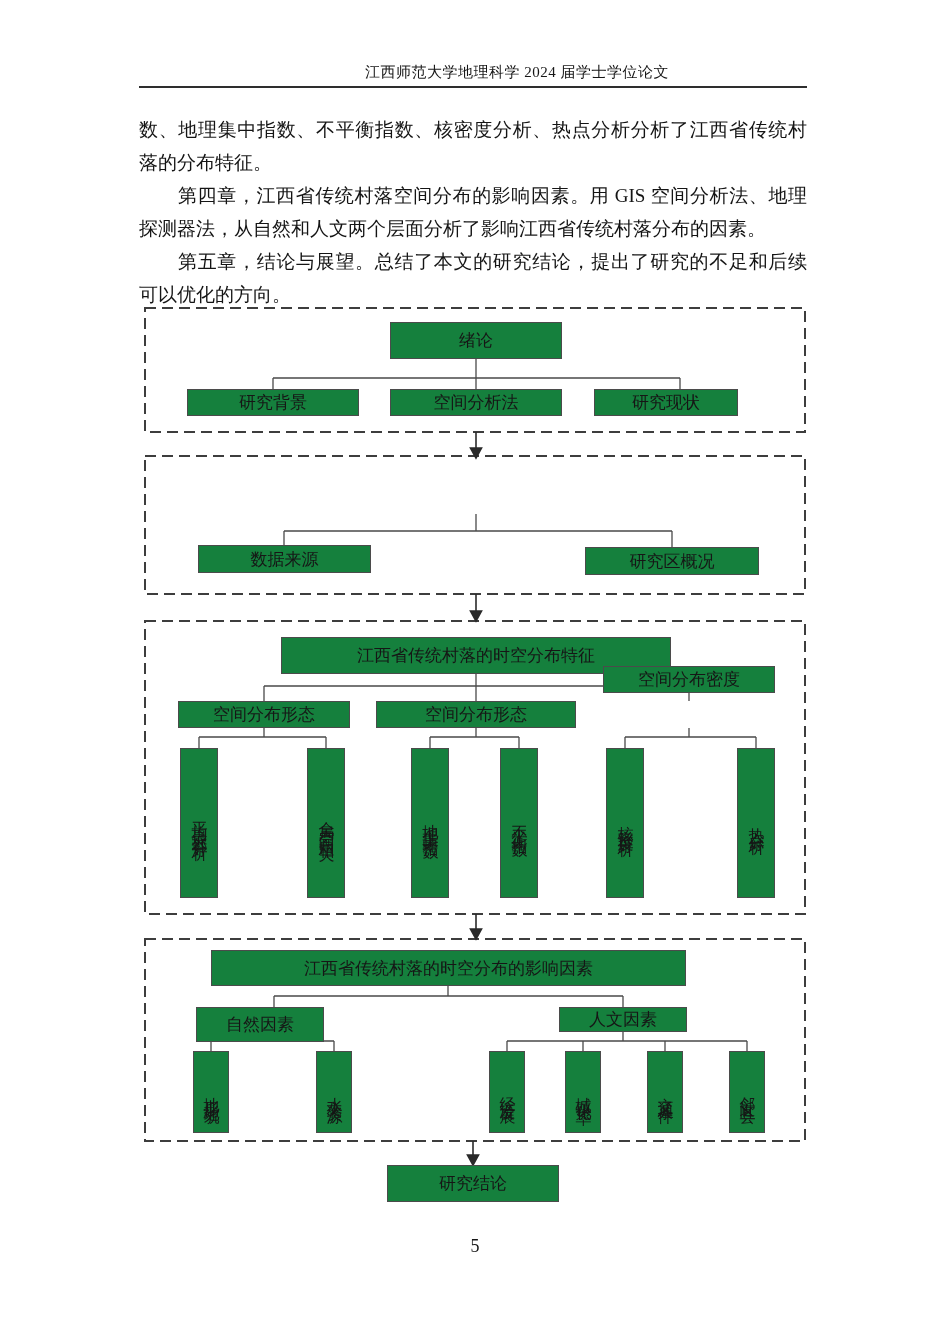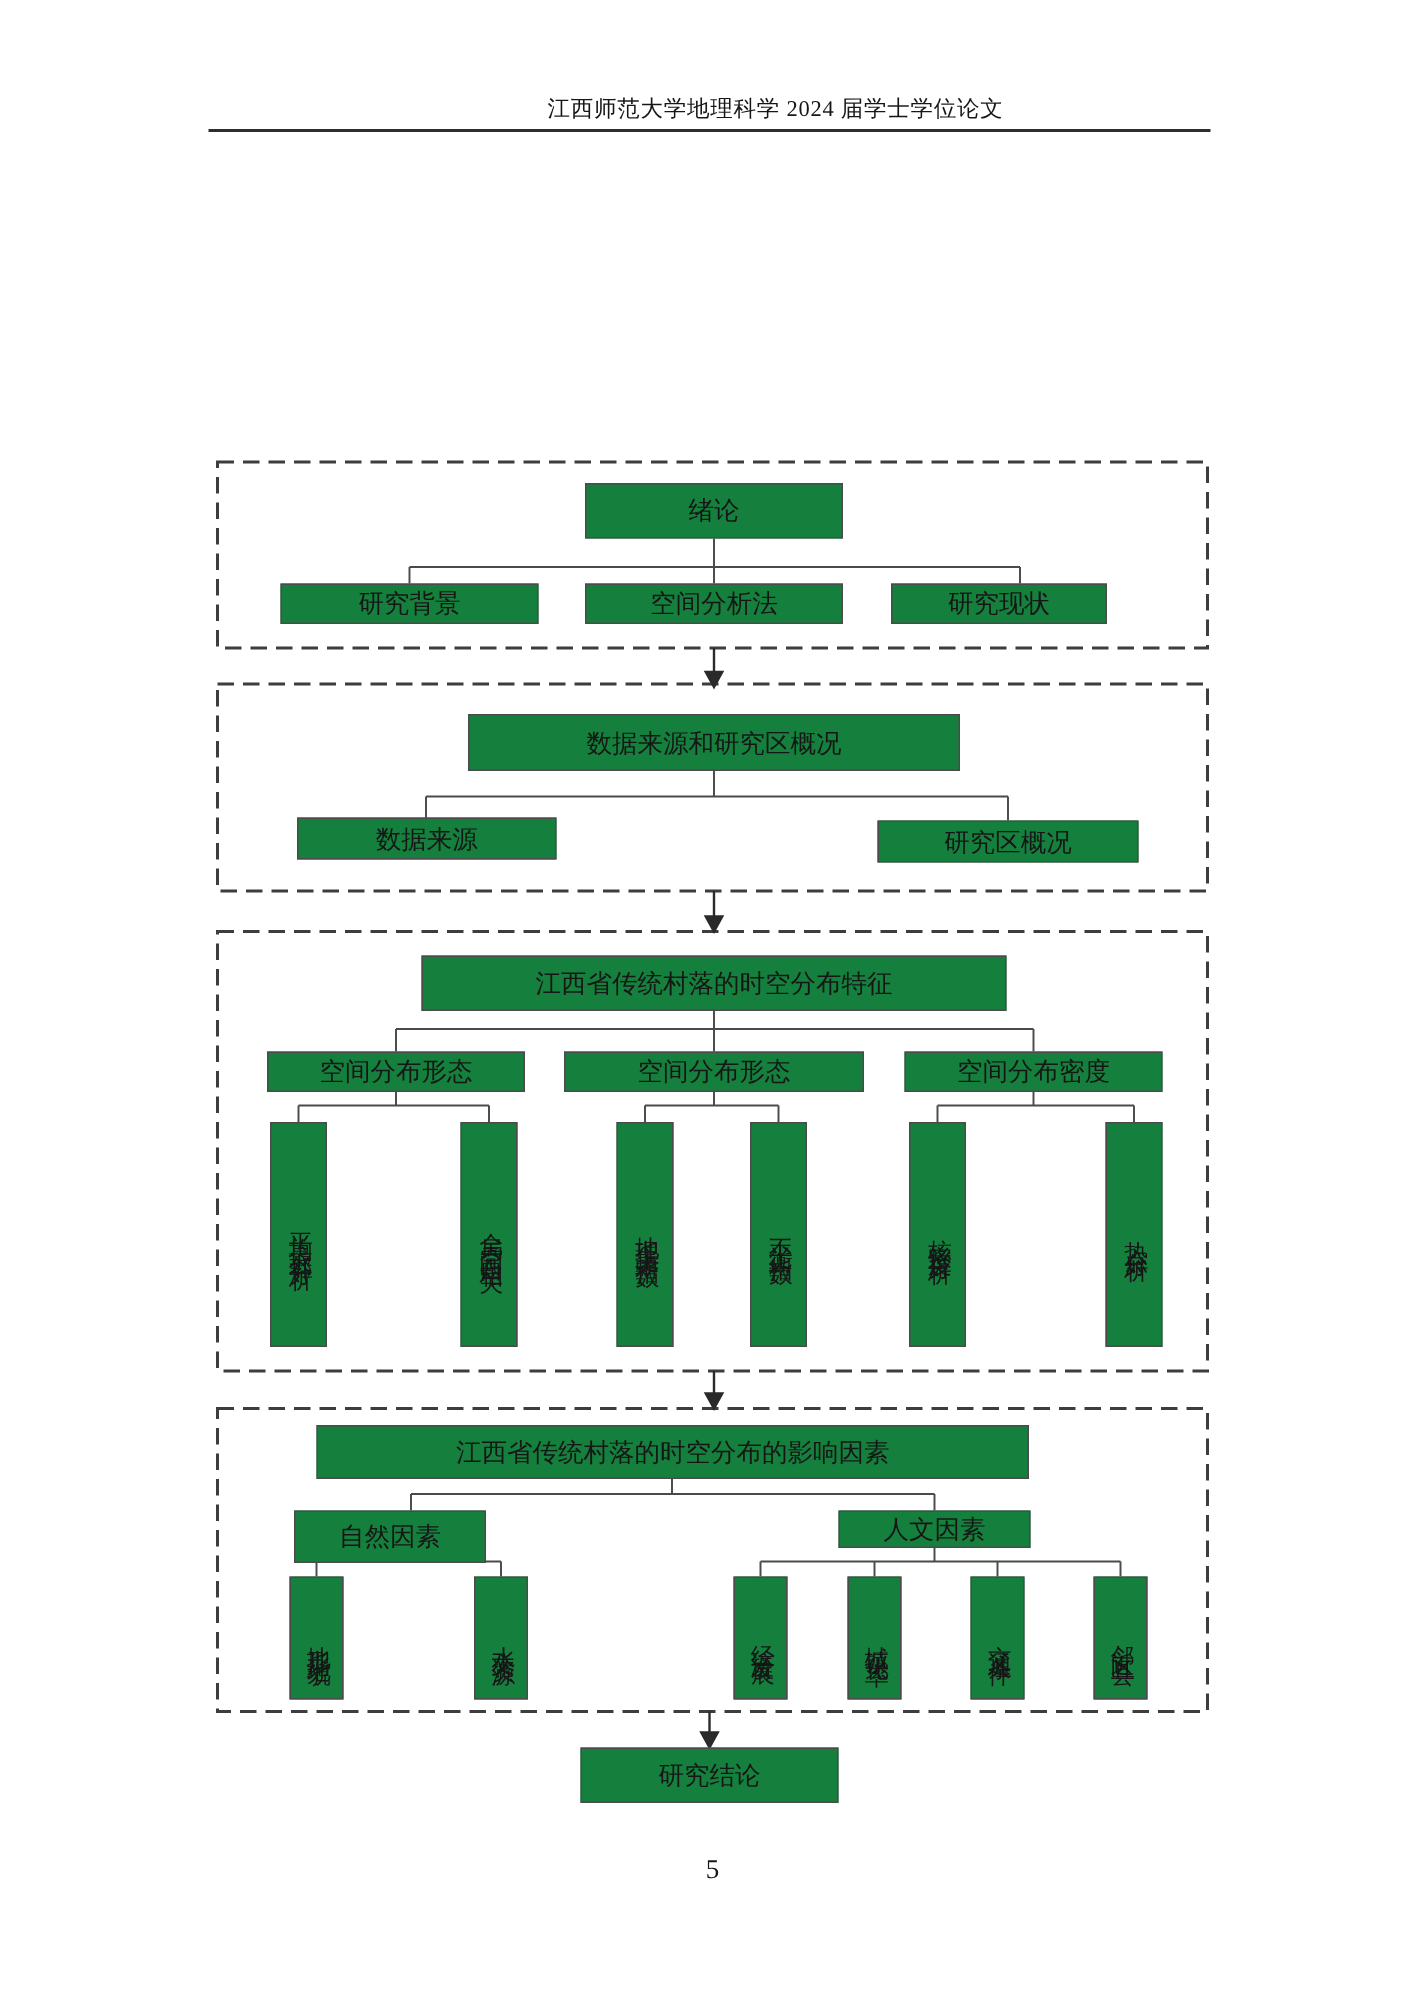--- a/index.html
+++ b/index.html
@@ -41,20 +41,28 @@
   }
 </style>
 </head>
 <body>
 
 <div class="page">
 
   <div class="header-title">江西师范大学地理科学 2024 届学士学位论文</div>
   <div class="header-rule"></div>
 
+  <div class="bodytext">
+    <div class="tline jfull">数、地理集中指数、不平衡指数、核密度分析、热点分析分析了江西省传统村</div>
+    <div class="tline">落的分布特征。</div>
+    <div class="tline jfull ind">第四章，江西省传统村落空间分布的影响因素。用 GIS 空间分析法、地理</div>
+    <div class="tline">探测器法，从自然和人文两个层面分析了影响江西省传统村落分布的因素。</div>
+    <div class="tline jfull ind">第五章，结论与展望。总结了本文的研究结论，提出了研究的不足和后续</div>
+    <div class="tline">可以优化的方向。</div>
+  </div>
 
   <svg class="lines-layer" width="950" height="1344" viewBox="0 0 950 1344">
     <g fill="none" stroke="#3d3d3d" stroke-width="2" stroke-dasharray="11 6">
       <rect x="145" y="308" width="660" height="124"></rect>
       <rect x="145" y="456" width="660" height="138"></rect>
       <rect x="145" y="621" width="660" height="293"></rect>
       <rect x="145" y="939" width="660" height="202"></rect>
     </g>
     <g fill="none" stroke="#4a4a4a" stroke-width="1.3">
       <path d="M476 359 V378 M273 378 H680 M273 378 V389 M476 378 V389 M680 378 V389"></path>
@@ -74,28 +82,27 @@
       <path d="M473 1141 V1156" fill="none"></path>
       <polygon points="467.5,1155 478.5,1155 473,1165"></polygon>
     </g>
   </svg>
 
   <div class="box" style="left:390px;top:322px;width:172px;height:37px">绪论</div>
   <div class="box" style="left:187px;top:389px;width:172px;height:27px">研究背景</div>
   <div class="box" style="left:390px;top:389px;width:172px;height:27px">空间分析法</div>
   <div class="box" style="left:594px;top:389px;width:144px;height:27px">研究现状</div>
 
-  <div class="box" style="left:312px;top:476px;width:328px;height:38px">数据来源和研究区概况</div>
   <div class="box" style="left:198px;top:545px;width:173px;height:28px">数据来源</div>
   <div class="box" style="left:585px;top:547px;width:174px;height:28px">研究区概况</div>
 
   <div class="box" style="left:281px;top:637px;width:390px;height:37px">江西省传统村落的时空分布特征</div>
   <div class="box" style="left:178px;top:701px;width:172px;height:27px">空间分布形态</div>
   <div class="box" style="left:376px;top:701px;width:200px;height:27px">空间分布形态</div>
-  <div class="box" style="left:603px;top:701px;width:172px;height:27px">空间分布密度</div>
+  <div class="box" style="left:603px;top:666px;width:172px;height:27px">空间分布密度</div>
   <div class="box vbox" style="left:180px;top:748px;width:38px;height:150px">平均最近邻分析</div>
   <div class="box vbox" style="left:307px;top:748px;width:38px;height:150px">全局空间自相关</div>
   <div class="box vbox" style="left:411px;top:748px;width:38px;height:150px">地理集中指数</div>
   <div class="box vbox" style="left:500px;top:748px;width:38px;height:150px">不平衡指数</div>
   <div class="box vbox" style="left:606px;top:748px;width:38px;height:150px">核密度分析</div>
   <div class="box vbox" style="left:737px;top:748px;width:38px;height:150px">热点分析</div>
 
   <div class="box" style="left:211px;top:950px;width:475px;height:36px">江西省传统村落的时空分布的影响因素</div>
   <div class="box" style="left:196px;top:1007px;width:128px;height:35px">自然因素</div>
   <div class="box" style="left:559px;top:1007px;width:128px;height:25px">人文因素</div>

